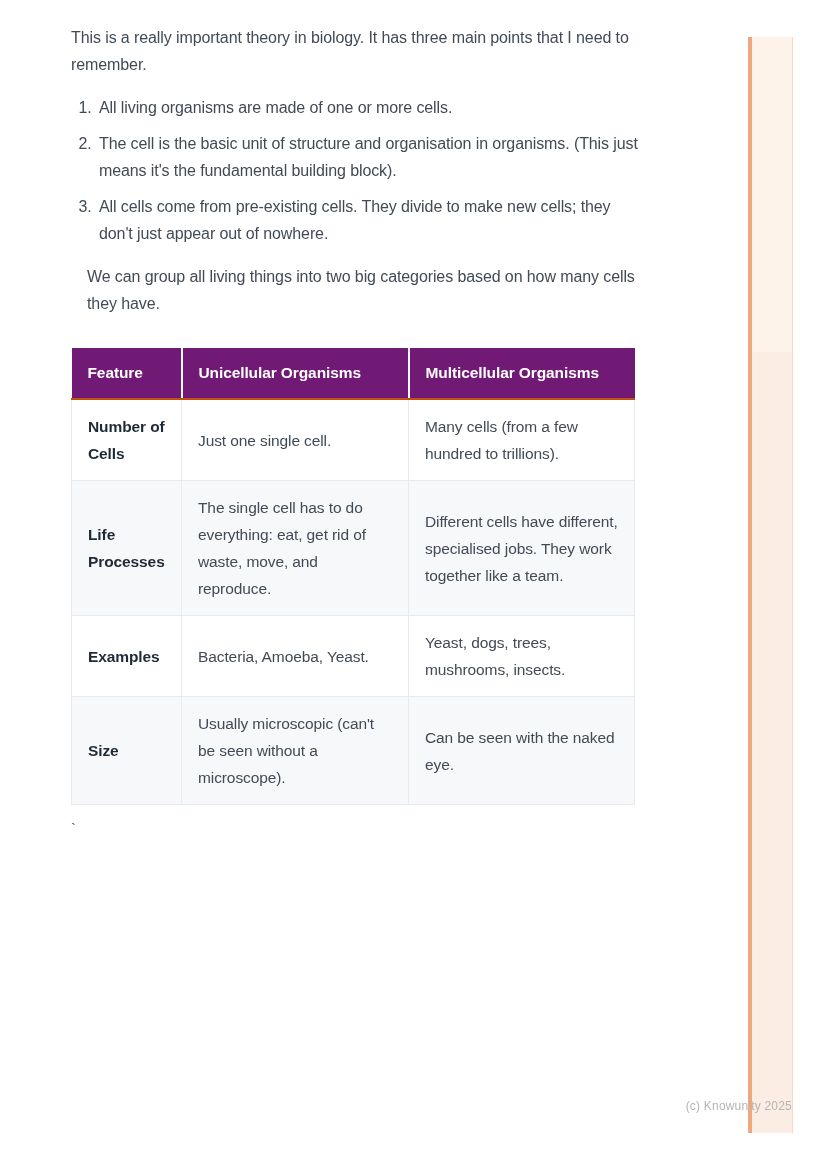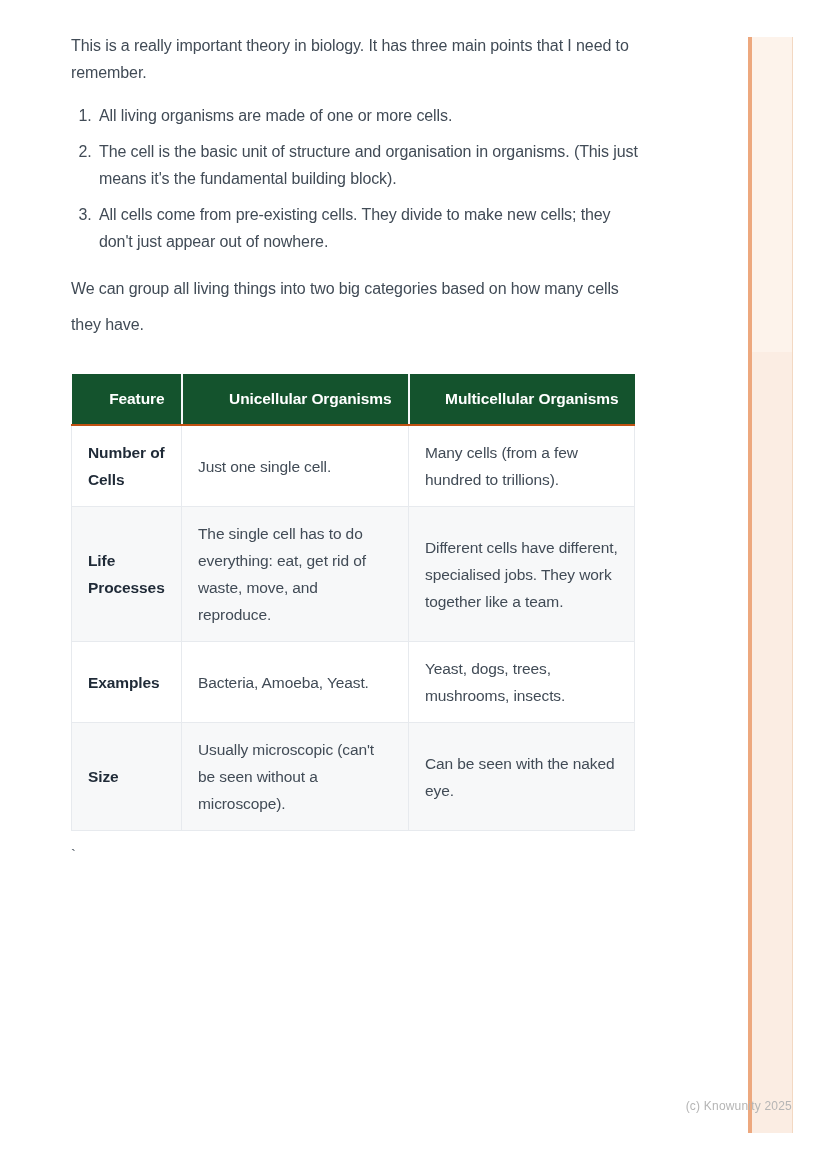--- a/index.html
+++ b/index.html
@@ -13,21 +13,21 @@
     position: relative;
     overflow: hidden;
     font-family: "Liberation Sans", "DejaVu Sans", sans-serif;
     -webkit-font-smoothing: antialiased;
   }
 
   
   .doc {
     position: absolute;
     left: 71px;
-    top: 32px;
+    top: 24px;
     width: 572px;
     color: #414B56;
     font-size: 16px;
     letter-spacing: -0.1px;
   }
 
   .intro {
     margin: 0 0 16px 0;
     line-height: 27px;
   }
@@ -46,40 +46,40 @@
   h2.section-heading {
     margin: 16px 0 14px 0;
     font-size: 23px;
     line-height: 30px;
     font-weight: 700;
     letter-spacing: -0.2px;
     color: #F0923E;
   }
 
   .section-intro {
-    margin: 0 0 31px 0;
-    line-height: 36px;
+    margin: 0 0 31px 16px;
+    line-height: 27px;
   }
 
   
   table.compare {
     border-collapse: collapse;
     table-layout: fixed;
     width: 563px;
   }
   table.compare col.c1 { width: 110px; }
   table.compare col.c2 { width: 227px; }
   table.compare col.c3 { width: 226px; }
 
   table.compare thead th {
-    background: #14532d;
+    background: #701a75;
     color: #ffffff;
     font-size: 15.5px;
     font-weight: 600;
-    text-align: right;
+    text-align: left;
     vertical-align: middle;
     padding: 16px 16px;
     border-right: 2px solid #F7F8FA;
     border-bottom: 2px solid #C05112;
   }
   table.compare thead th:last-child { border-right: none; }
 
   table.compare tbody td {
     font-size: 15.5px;
     line-height: 27px;

